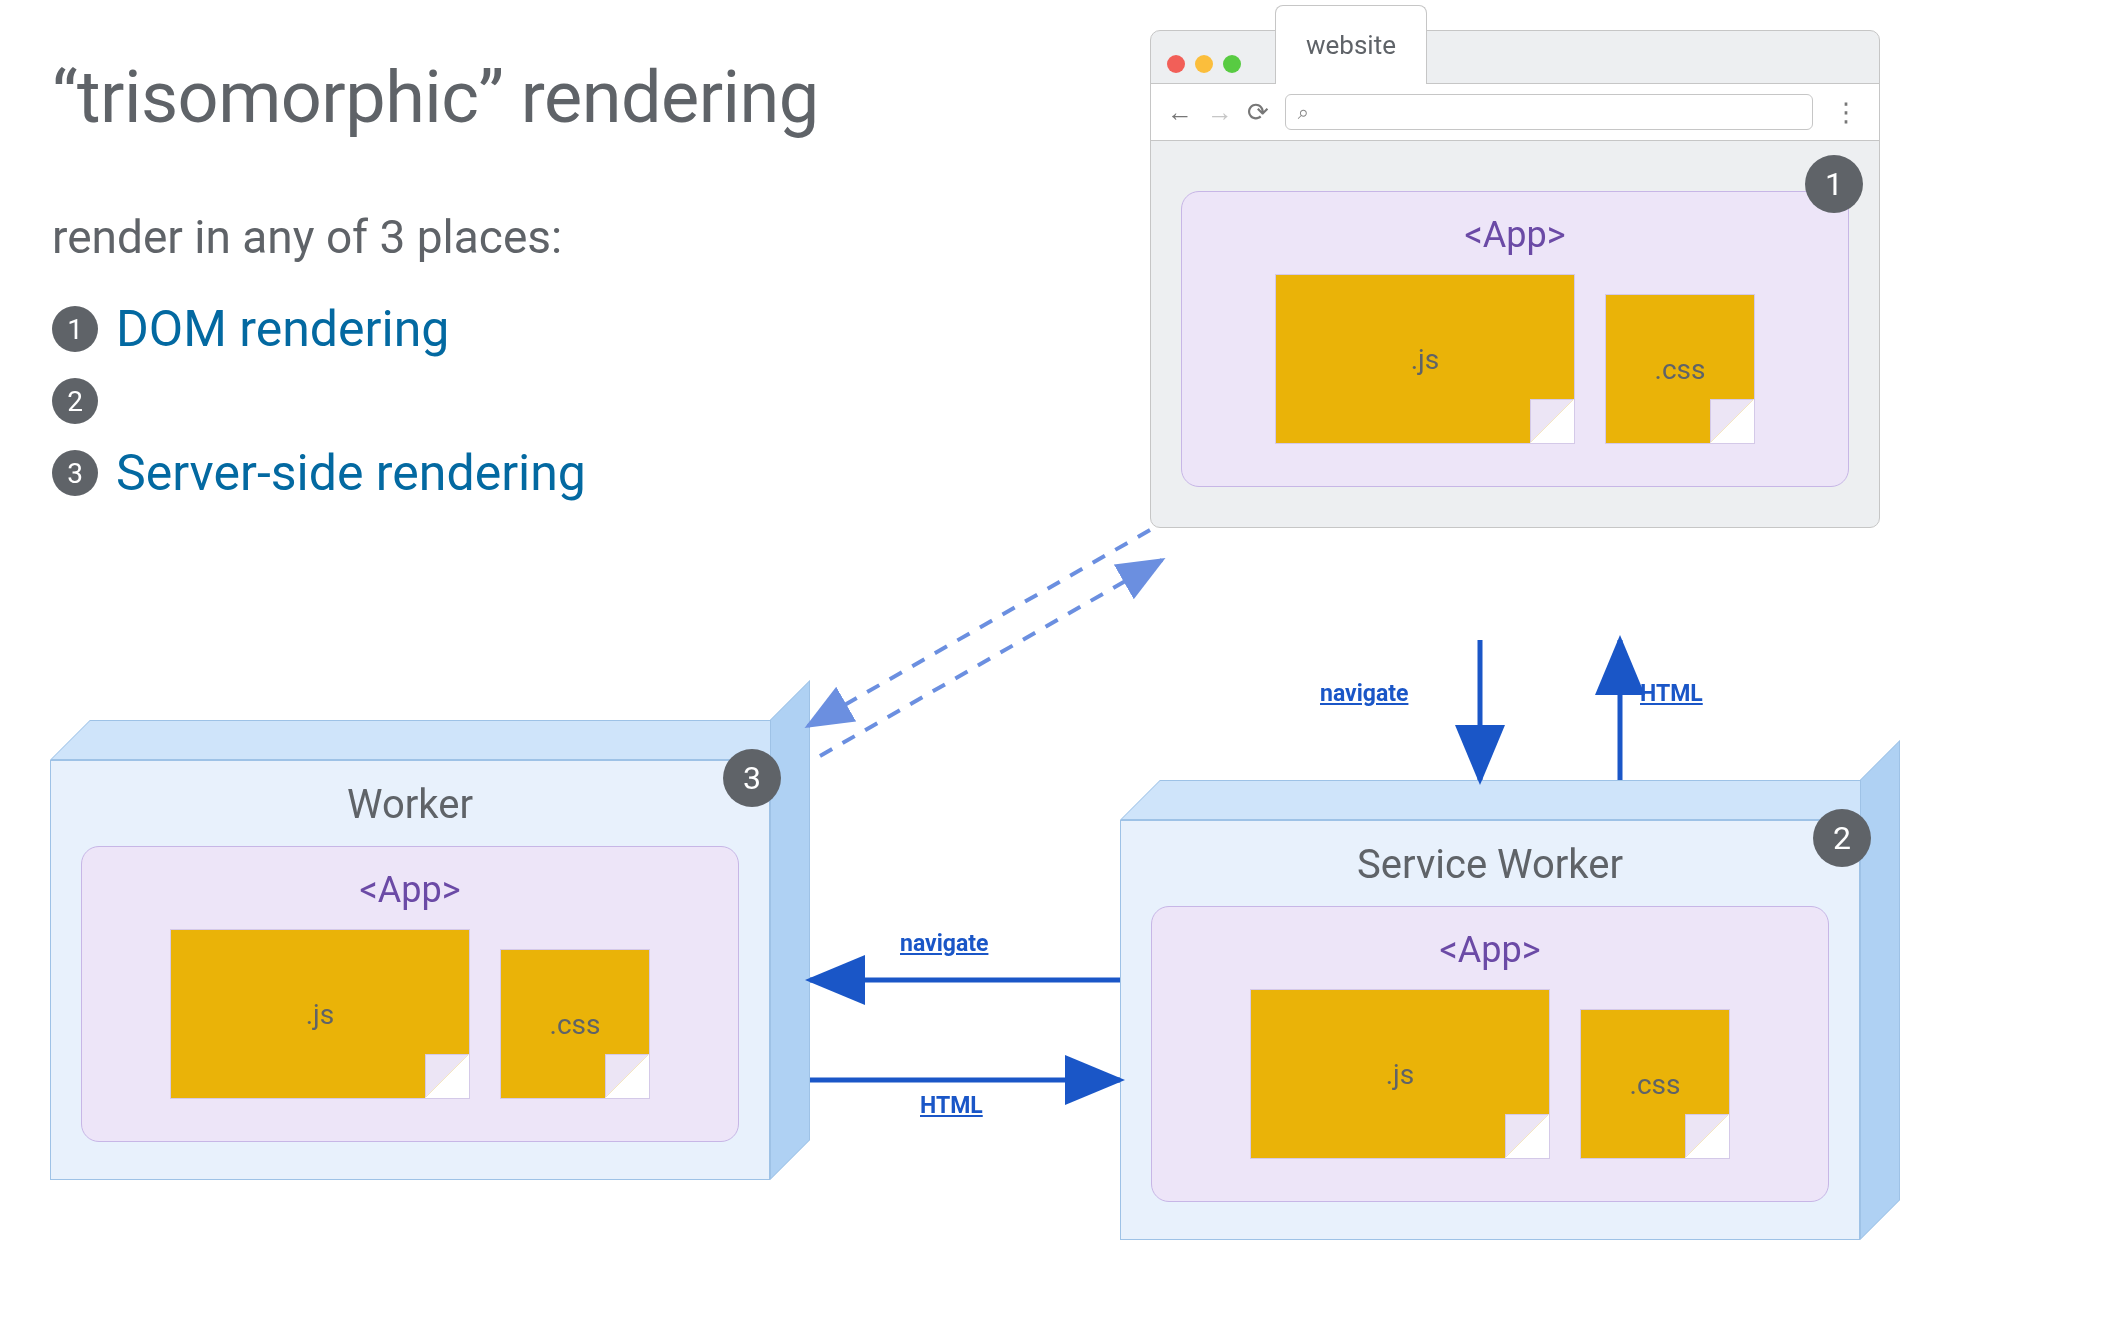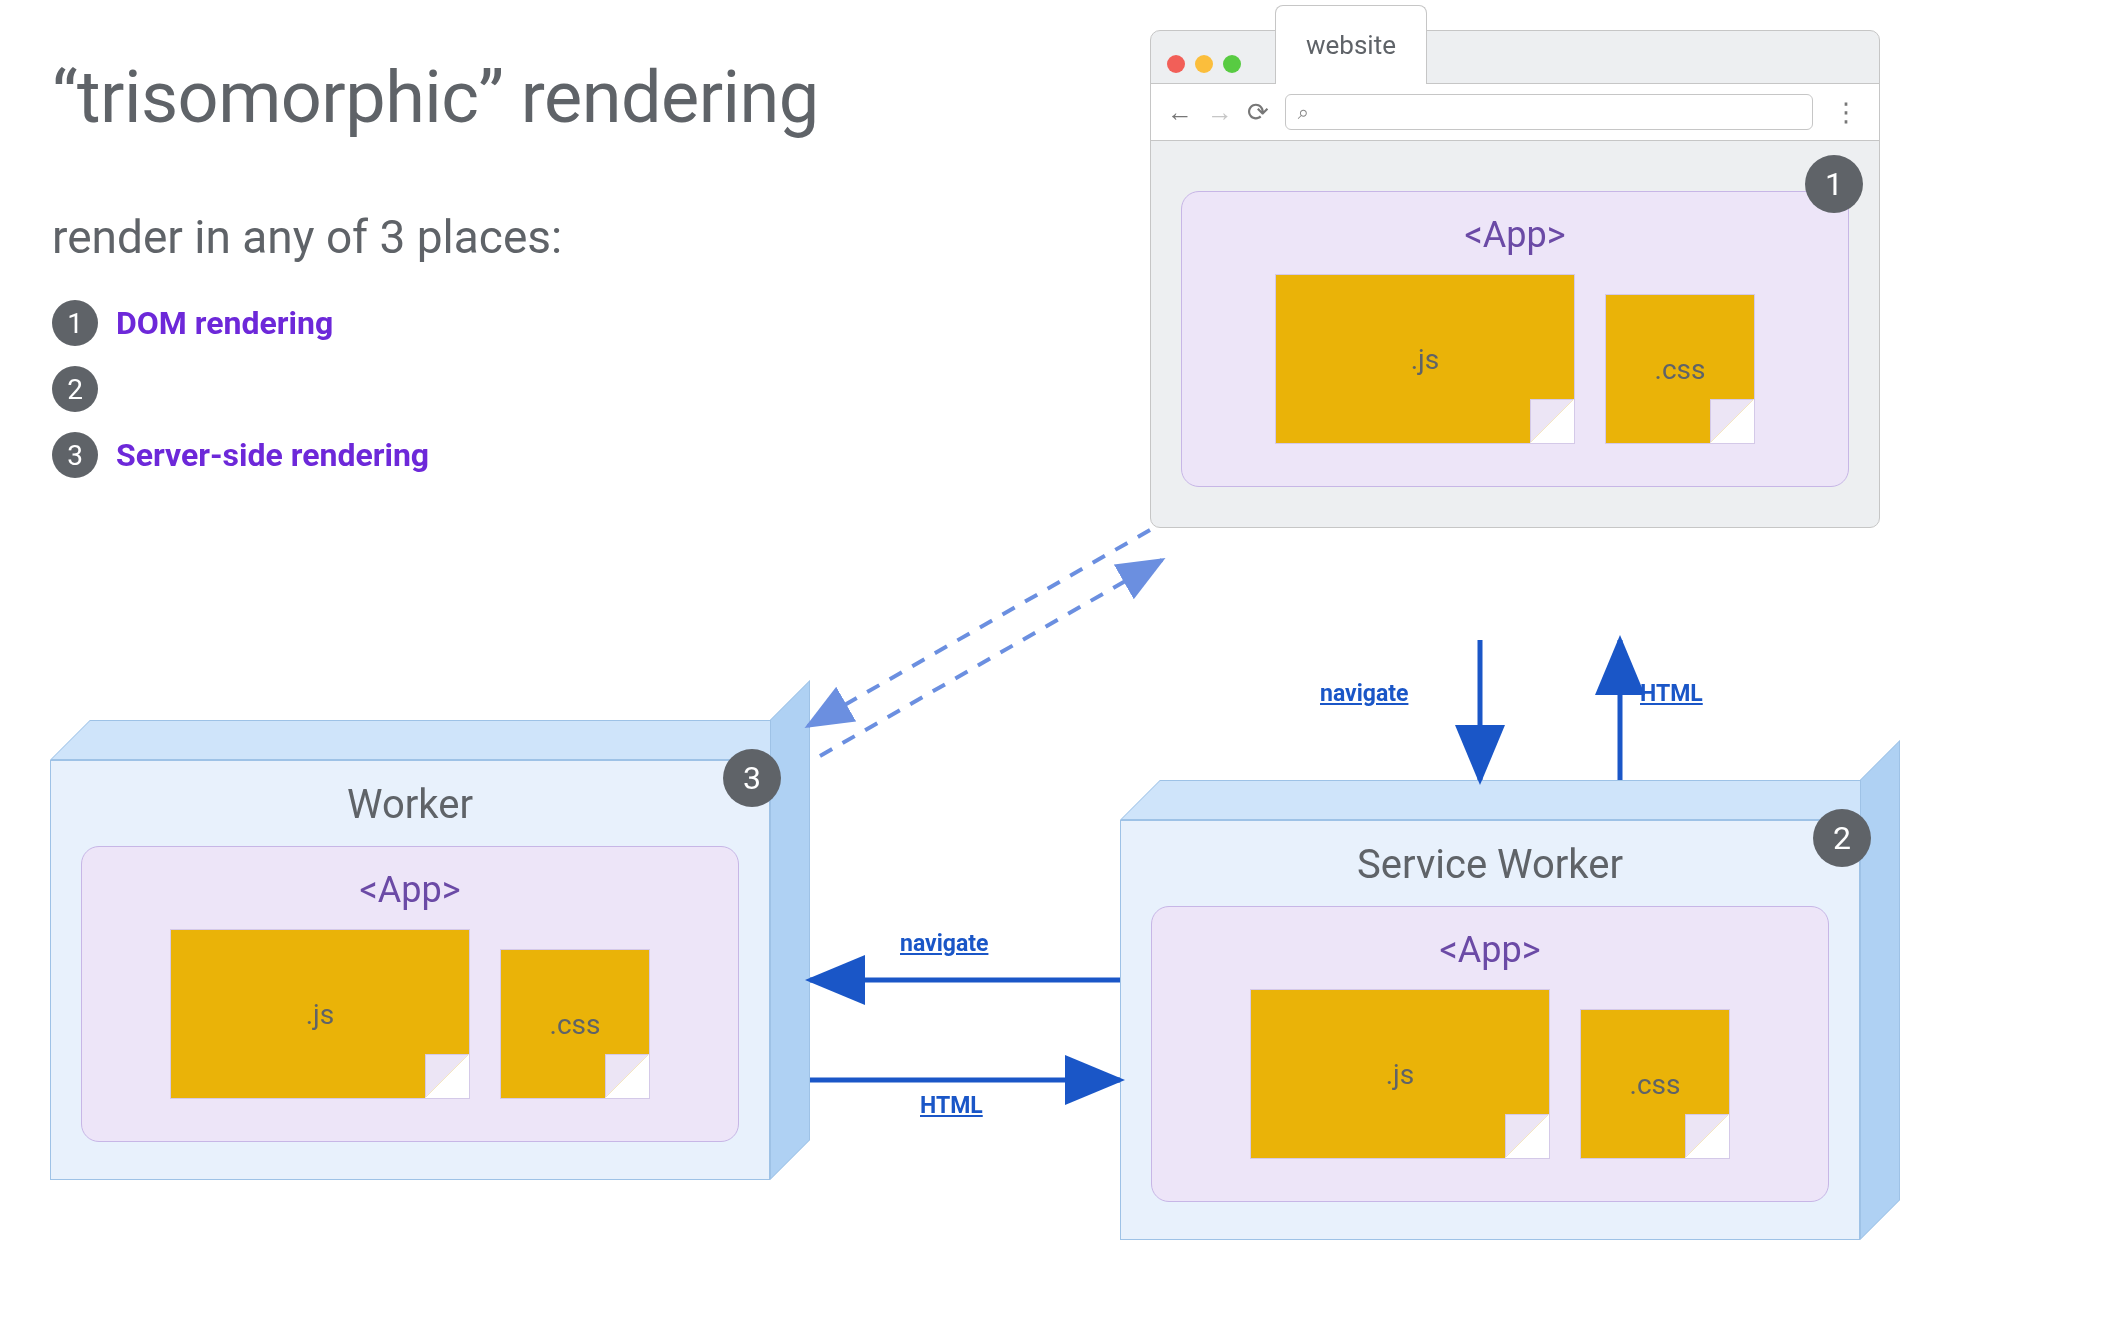--- a/index.html
+++ b/index.html
@@ -46,21 +46,21 @@
     justify-content: center;
     width: 46px;
     height: 46px;
     border-radius: 50%;
     background: #5f6368;
     color: #fff;
     font-size: 28px;
     font-weight: 400;
     flex-shrink: 0;
   }
-  .list-label { font-size: 32px; color: #6d28d9; font-weight: bold; }
+  .list-label { font-size: 50px; color: #0369a1; }
 
   
   .box3d {
     position: absolute;
   }
   .box3d .top {
     position: absolute;
     left: 0; top: 0; right: 0;
     height: 40px;
     background: #cfe4fa;

